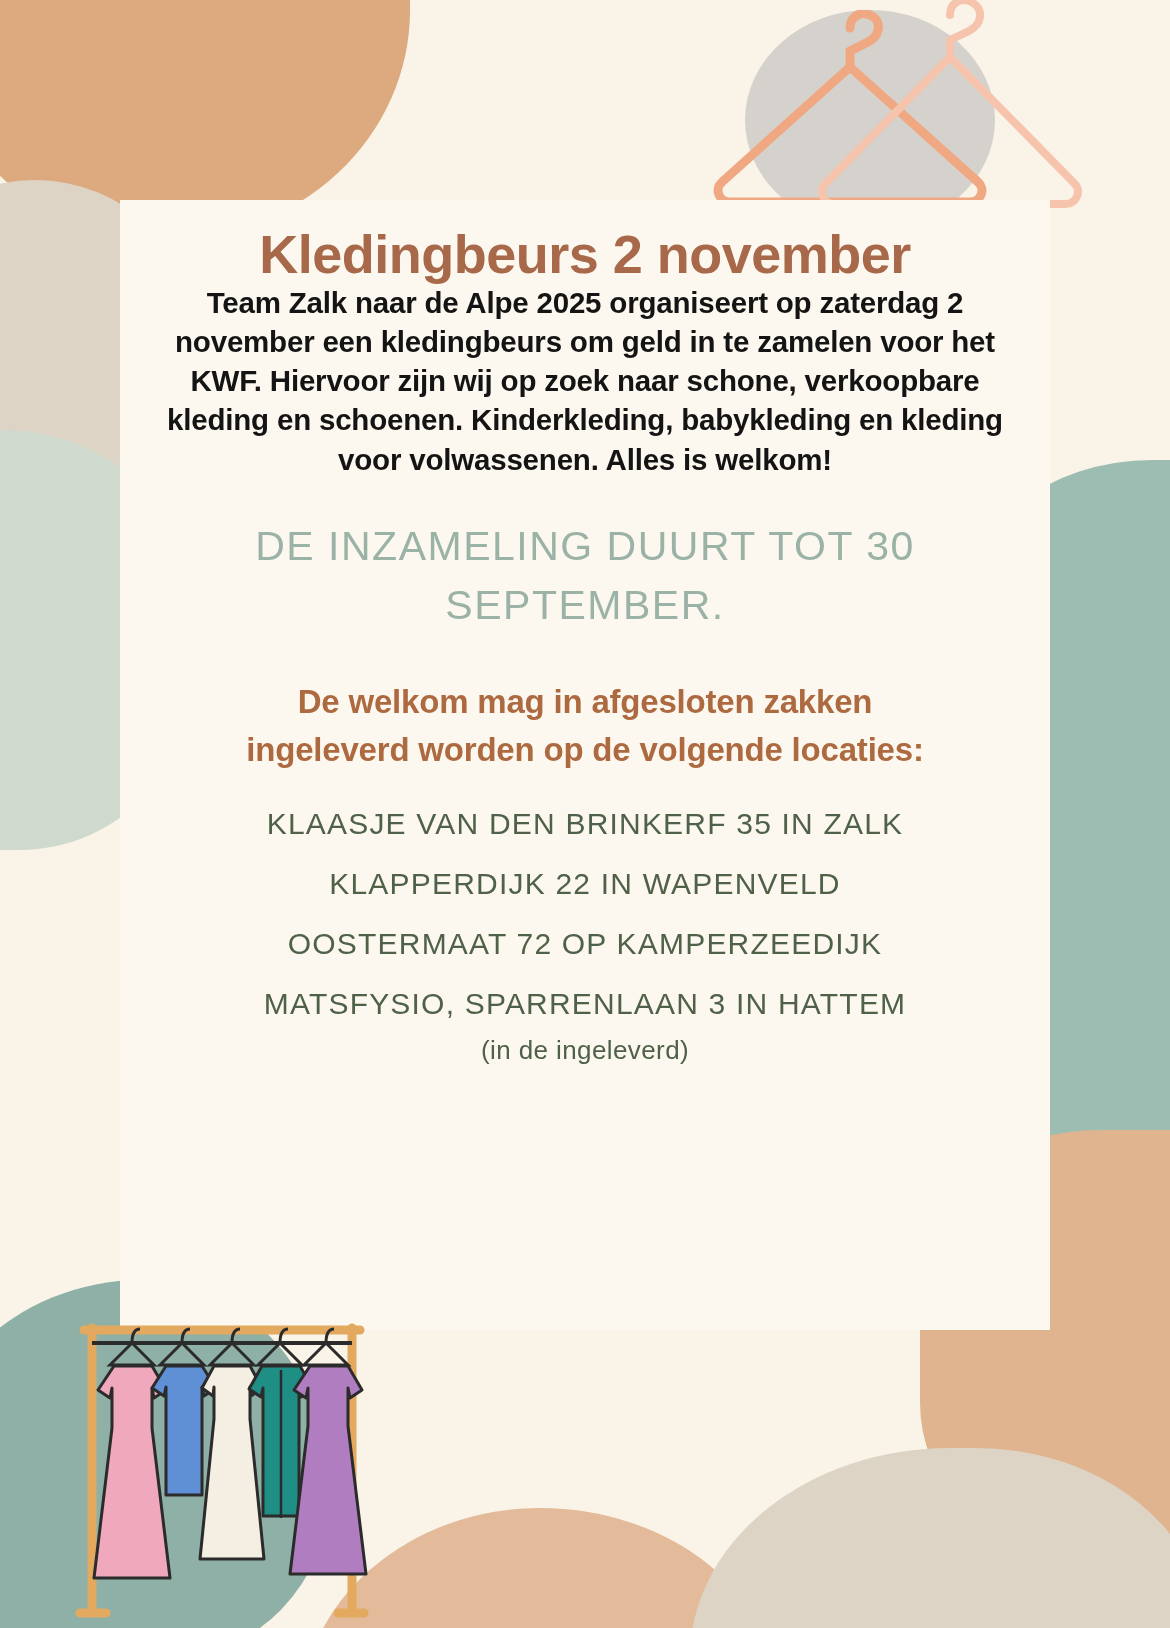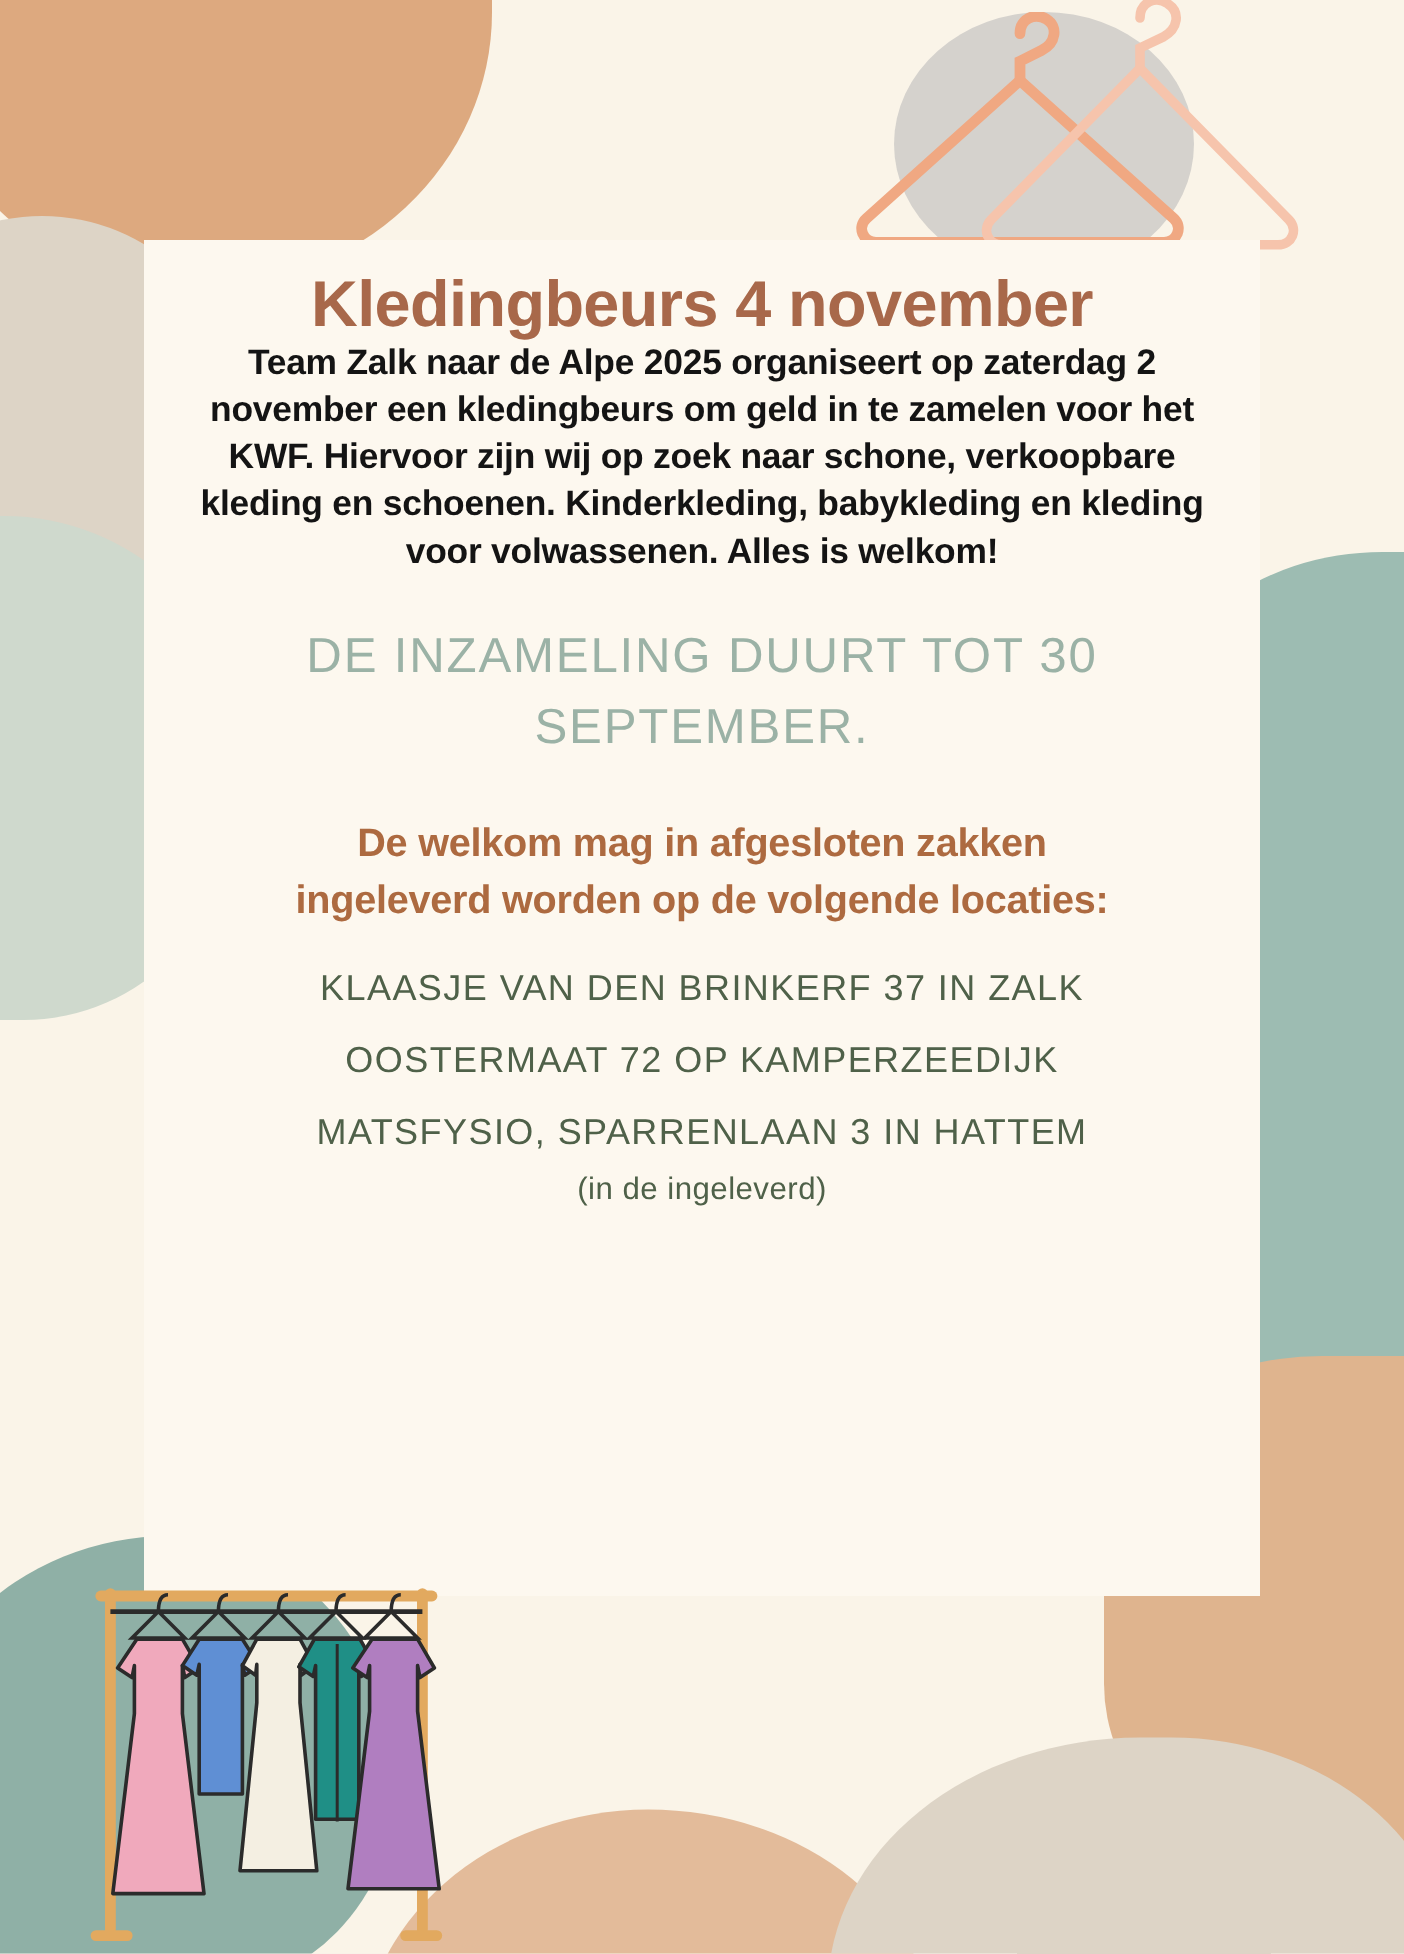--- a/index.html
+++ b/index.html
@@ -229,32 +229,33 @@
   </svg>
   <svg class="hanger hanger-b" width="300" height="245" viewBox="0 0 300 245">
     <path d="M150 20 c0 -13 13 -19 23 -12 c11 7 9 21 -4 28 l-19 9 v17" fill="none" stroke="#f6c4ac" stroke-width="8" stroke-linecap="round"></path>
     <path d="M150 62 L26 188 c-8 8 -3 21 9 21 h230 c12 0 17 -13 9 -21 Z" fill="none" stroke="#f6c4ac" stroke-width="8" stroke-linejoin="round"></path>
   </svg>
 
   <div class="card"></div>
 
   <div class="content">
 
-    <h1 class="title-1">Kledingbeurs 4 november</h1>
+    <h1 class="title-1">Kledingbeurs 2 november</h1>
 
     <p class="body-text">
       <span>Team Zalk naar de Alpe 2025 organiseert op zaterdag 2 november een kledingbeurs om geld in te zamelen voor het KWF. Hiervoor zijn wij op zoek naar schone, verkoopbare kleding en schoenen. Kinderkleding, babykleding en kleding voor volwassenen. Alles is welkom!</span>
     </p>
 
     <p class="deadline">DE INZAMELING DUURT TOT 30 SEPTEMBER.</p>
 
     <p class="drop-info">De welkom mag in afgesloten zakken ingeleverd worden op de volgende locaties:</p>
 
     <div class="locations">
-      <div class="location">KLAASJE VAN DEN BRINKERF 37 IN ZALK</div>
+      <div class="location">KLAASJE VAN DEN BRINKERF 35 IN ZALK</div>
+      <div class="location">KLAPPERDIJK 22 IN WAPENVELD</div>
       <div class="location">OOSTERMAAT 72 OP KAMPERZEEDIJK</div>
       <div class="location">MATSFYSIO, SPARRENLAAN 3 IN HATTEM</div>
       <div class="sub-note">(in de ingeleverd)</div>
     </div>
   </div>
 
   <svg class="rack" viewBox="0 0 320 330">
 
     <path d="M30 40 v280 M290 40 v280 M18 325 h26 M276 325 h26" stroke="#e2a95f" stroke-width="9" fill="none" stroke-linecap="round"></path>
     <path d="M22 42 h276" stroke="#e2a95f" stroke-width="9" stroke-linecap="round"></path>

